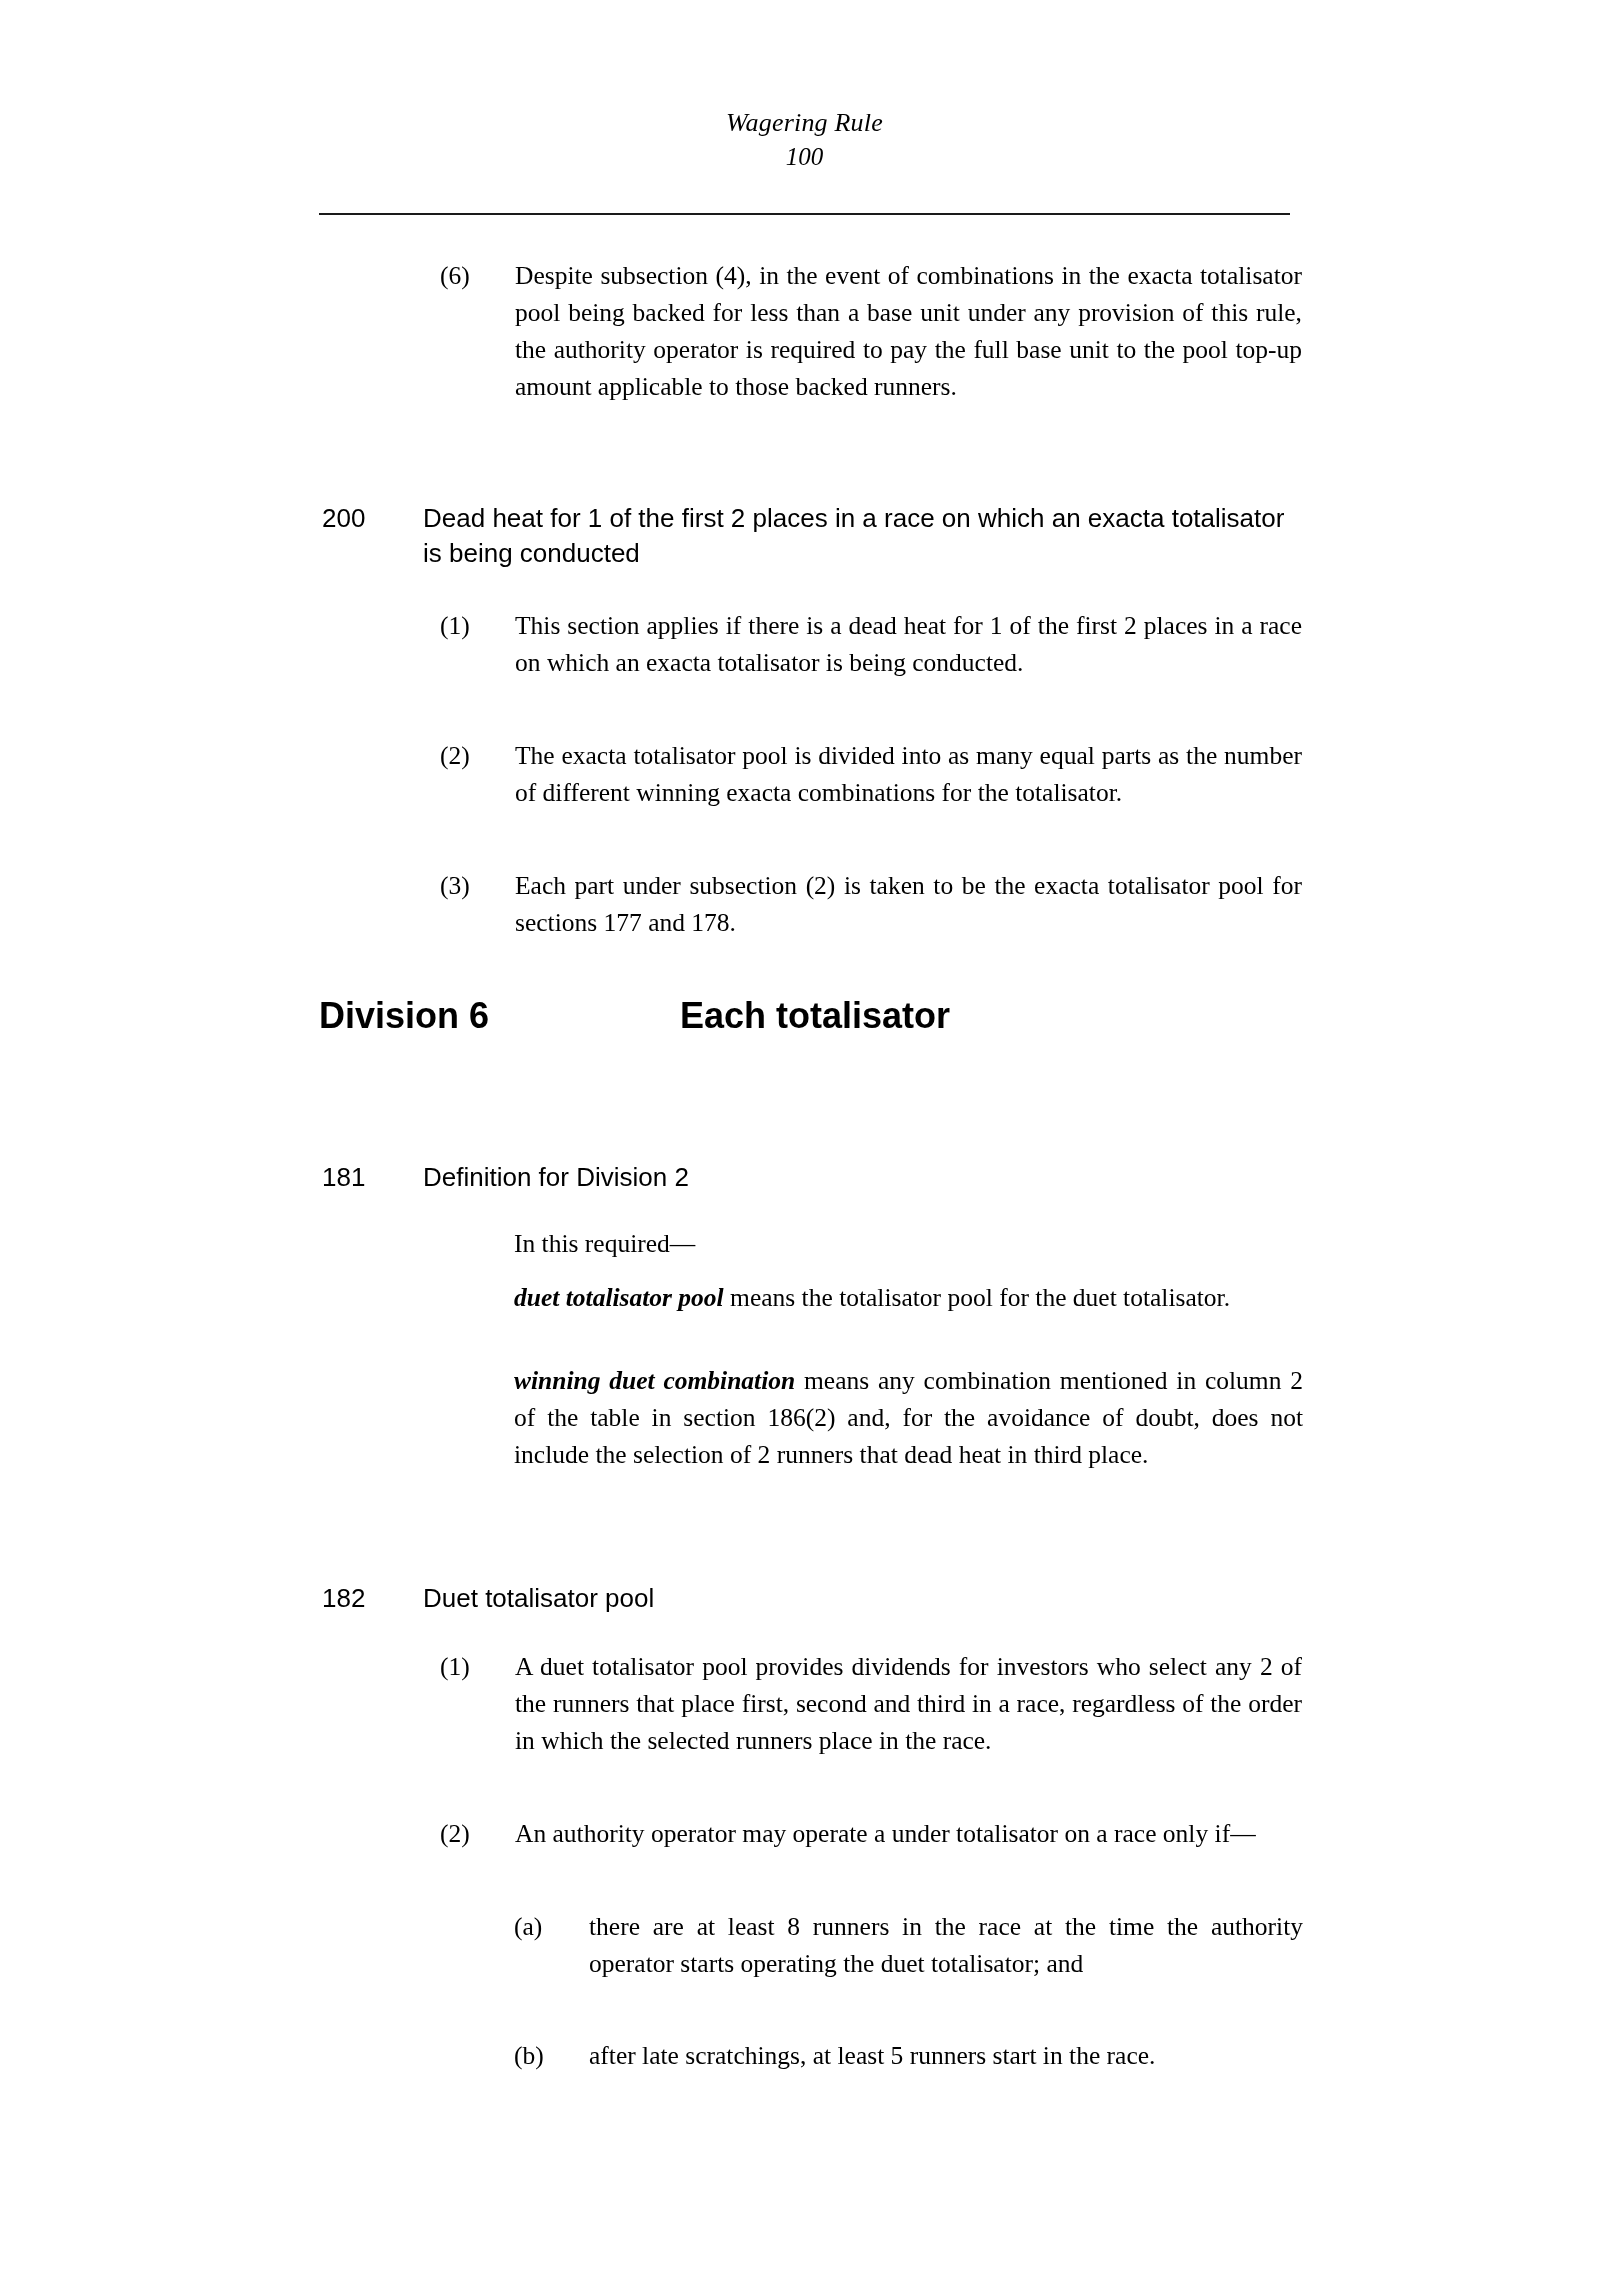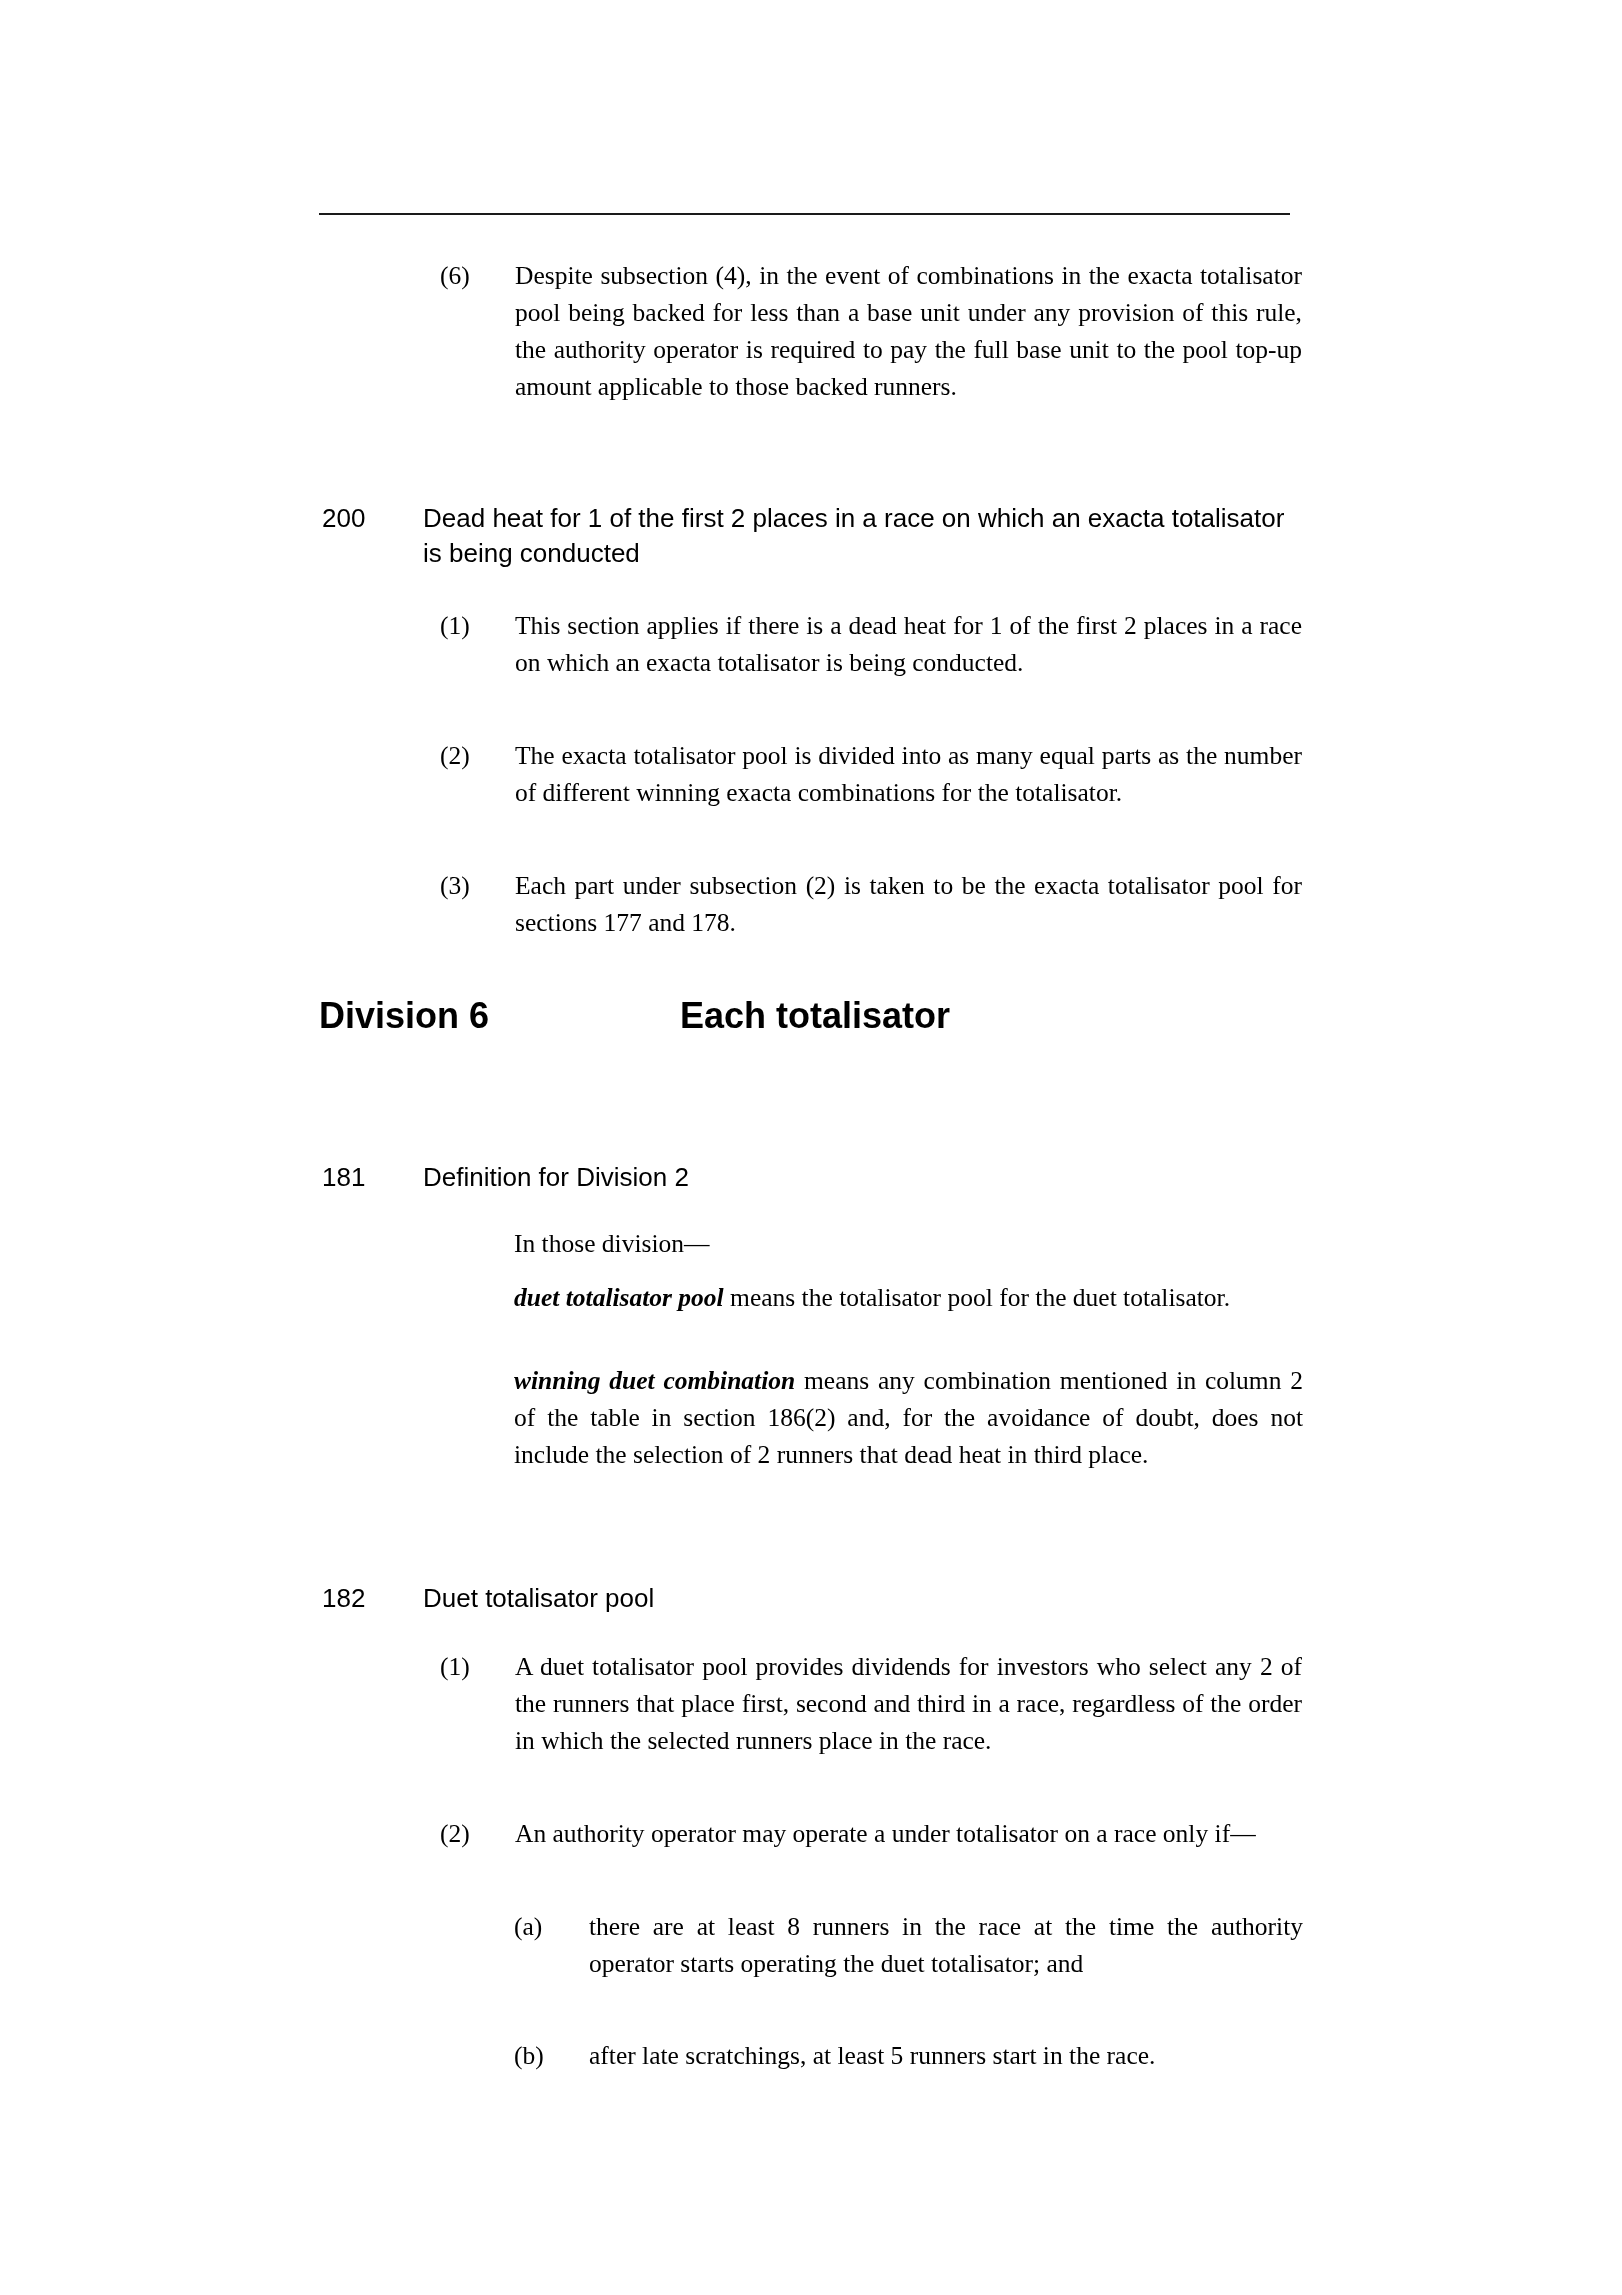--- a/index.html
+++ b/index.html
@@ -127,20 +127,24 @@
   .term {
     font-weight: bold;
     font-style: italic;
   }
 </style>
 </head>
 <body>
 
 <div class="page">
 
+  <div class="page-header">
+    <div class="header-title">Wagering Rule</div>
+    <div class="header-page-number">100</div>
+  </div>
   <div class="header-rule"></div>
 
   <div class="subsec" style="left:440px; top:257px; width:862px;">
     <span class="marker">(6)</span>
     <div class="subsec-body body-text last-line-left">Despite subsection (4), in the event of combinations in the exacta totalisator pool being backed for less than a base unit under any provision of this rule, the authority operator is required to pay the full base unit to the pool top-up amount applicable to those backed runners.</div>
   </div>
 
   <div class="section-heading" style="left:322px; top:501px; width:982px;">
     <span class="sec-num">200</span>
     <span class="sec-title">Dead heat for 1 of the first 2 places in a race on which an exacta totalisator is being conducted</span>
@@ -164,21 +168,21 @@
   <div class="division-heading">
     <span class="div-num">Division 6</span>
     <span class="div-title">Each totalisator</span>
   </div>
 
   <div class="section-heading" style="left:322px; top:1160px; width:982px;">
     <span class="sec-num">181</span>
     <span class="sec-title">Definition for Division 2</span>
   </div>
 
-  <div class="def-block body-text last-line-left" style="top:1225px;">In those division—</div>
+  <div class="def-block body-text last-line-left" style="top:1225px;">In this required—</div>
 
   <div class="def-block body-text last-line-left" style="top:1279px;"><span class="term">duet totalisator pool</span><span> means the totalisator pool for the duet totalisator.</span></div>
 
   <div class="def-block body-text last-line-left" style="top:1362px;"><span class="term">winning duet combination</span><span> means any combination mentioned in column 2 of the table in section 186(2) and, for the avoidance of doubt, does not include the selection of 2 runners that dead heat in third place.</span></div>
 
   <div class="section-heading" style="left:322px; top:1581px; width:982px;">
     <span class="sec-num">182</span>
     <span class="sec-title">Duet totalisator pool</span>
   </div>
 

